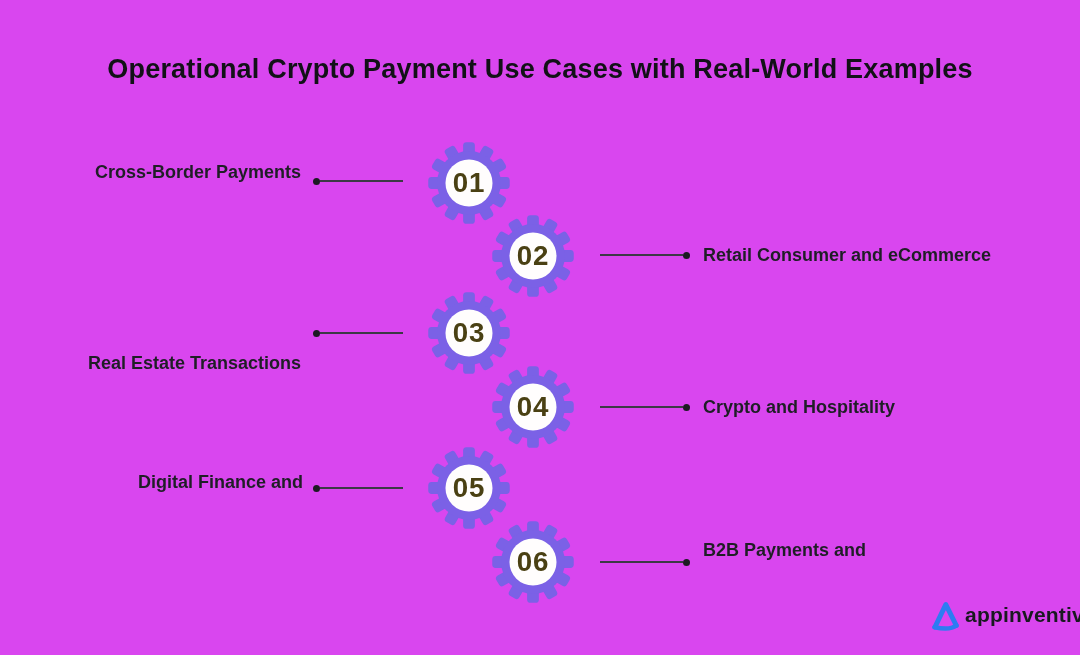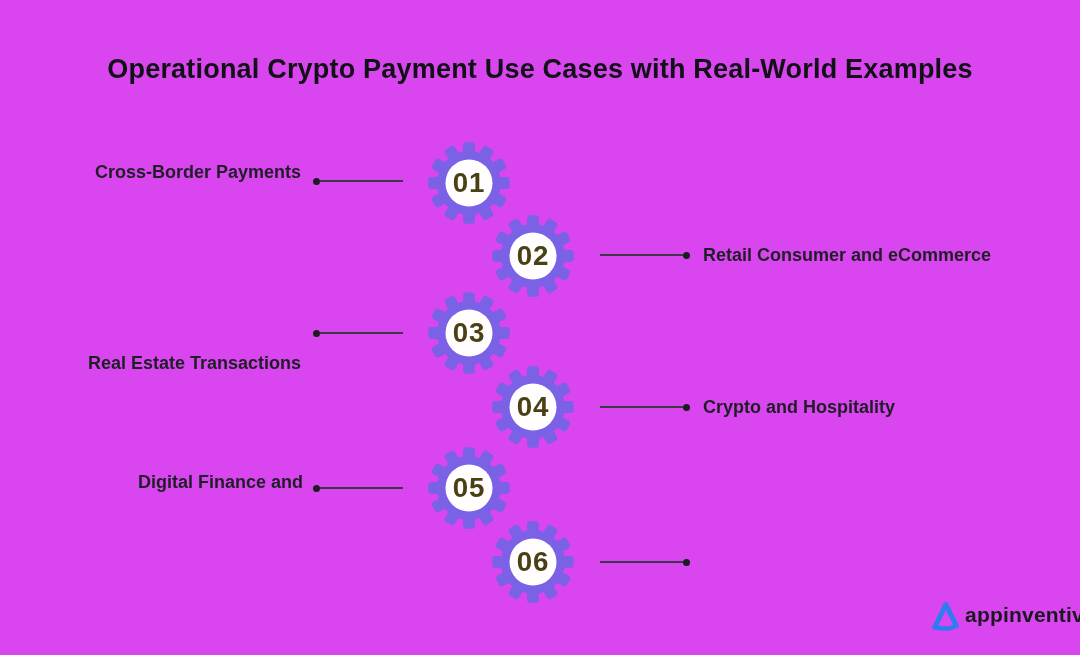--- a/index.html
+++ b/index.html
@@ -170,20 +170,21 @@
 
   <svg class="gear" style="left:491px; top:520px;" viewBox="0 0 100 100">
     <use href="#gear-shape"></use>
     <text x="50" y="61" text-anchor="middle">06</text>
   </svg>
   <div class="connector" style="left:600px; top:558px;">
     <span class="line"></span>
     <span class="dot"></span>
   </div>
   <div class="label" style="left:703px; top:536px;">
+    <div>B2B Payments and</div>
   </div>
 
   <div class="logo">
     <svg width="32" height="32" viewBox="0 0 32 32">
       <path d="M5 28 L15.8 5.5 L26.3 26.5" stroke="#2d7cf2" stroke-width="5" fill="none" stroke-linecap="round" stroke-linejoin="round"></path>
       <path d="M26.3 26.5 Q20 31.5 4.5 28.2" stroke="#2d7cf2" stroke-width="4.5" fill="none" stroke-linecap="round"></path>
     </svg>
     <span class="logo-text">appinventiv</span>
   </div>
 

